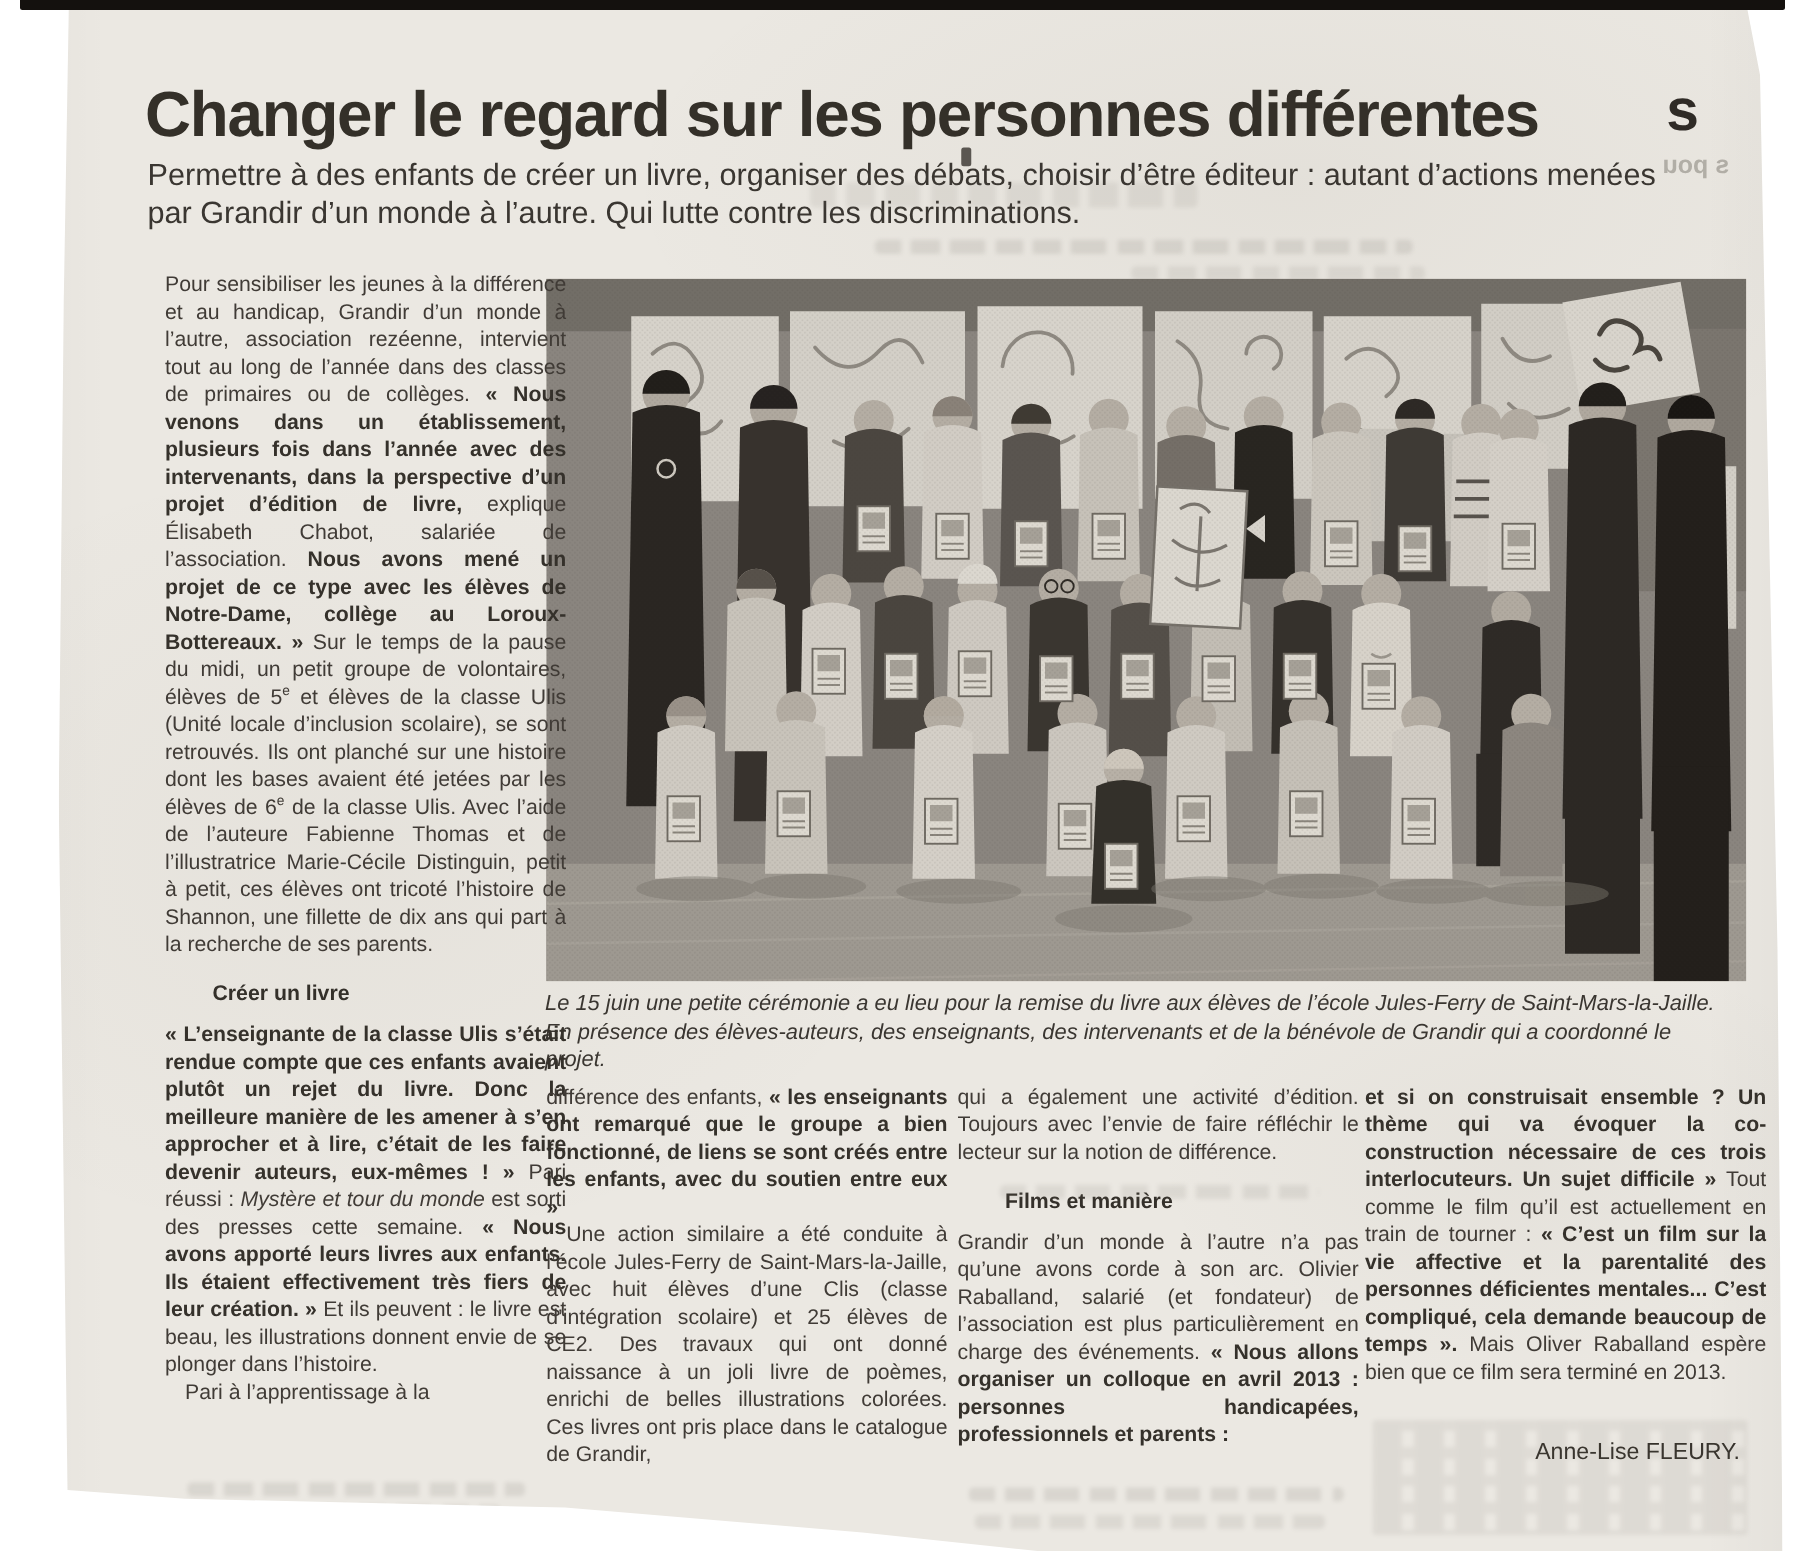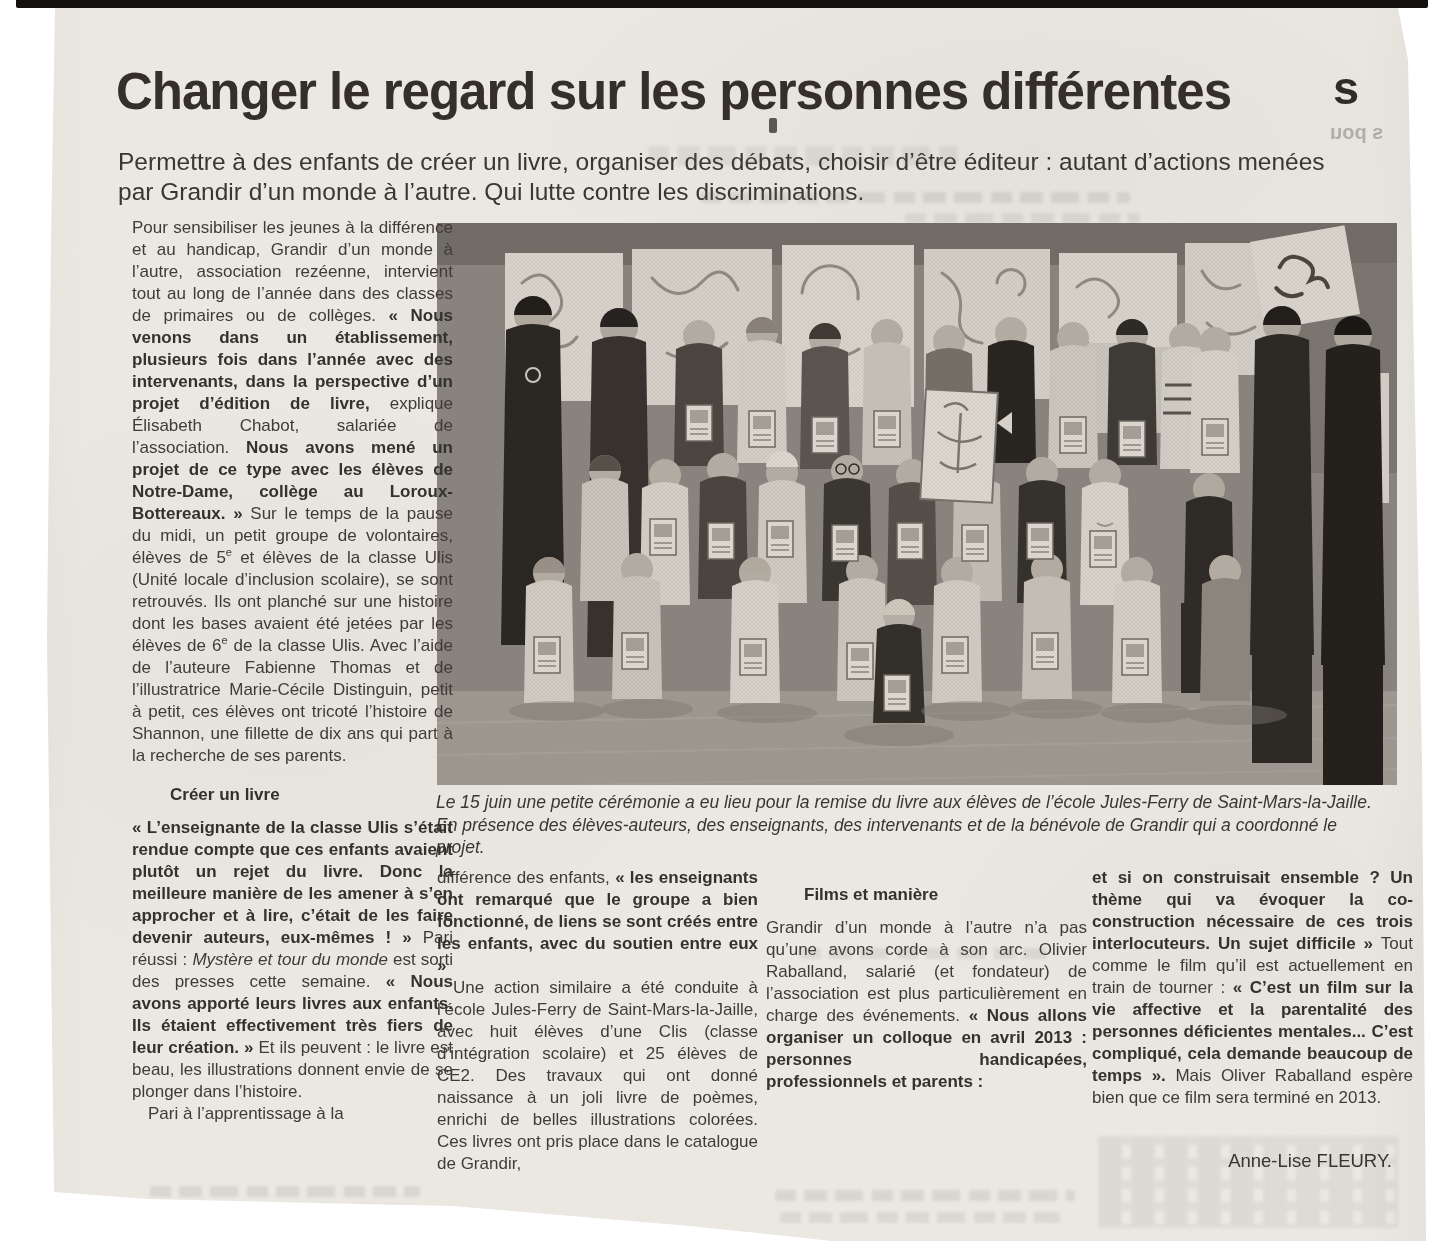--- a/index.html
+++ b/index.html
@@ -19,21 +19,21 @@
       linear-gradient(90deg, rgba(0,0,0,0.05) 0, rgba(0,0,0,0.015) 3%, transparent 6%, transparent 95%, rgba(0,0,0,0.03) 100%),
       #ebe8e2;
     clip-path: polygon(55px 8px,1398px 8px,1408px 60px,1422px 760px,1426px 1241px,832px 1241px,690px 1226px,452px 1206px,148px 1199px,54px 1192px,47px 640px,51px 240px);
     padding-left: 26px;
   }
   .headline{
     position:absolute;left:116px;top:62px;width:1244px;margin:0;
     font-size:51px;font-weight:bold;letter-spacing:-1px;color:#343029;
   }
   .standfirst{
-    position:absolute;left:118px;top:147px;width:1224px;margin:0;
+    position:absolute;left:118px;top:126px;width:1224px;margin:0;
     font-size:24.5px;line-height:30px;color:#3a3631;
   }
   .photo{position:absolute;left:437px;top:223px;width:960px;height:562px;margin:0;}
   .photo svg{display:block;}
   .caption{
     position:absolute;left:436px;top:791px;width:954px;
     font-style:italic;font-size:17.5px;line-height:22.5px;color:#3a3631;
   }
   .col{
     position:absolute;width:321px;overflow:hidden;
@@ -271,20 +271,21 @@
       <p><span class="b">« L’enseignante de la classe Ulis s’était rendue compte que ces enfants avaient plutôt un rejet du livre. Donc la meilleure manière de les amener à s’en approcher et à lire, c’était de les faire devenir auteurs, eux-mêmes ! » </span><span>Pari réussi : </span><span class="i">Mystère et tour du monde</span><span> est sorti des presses cette semaine. </span><span class="b">« Nous avons apporté leurs livres aux enfants. Ils étaient effectivement très fiers de leur création. » </span><span>Et ils peuvent : le livre est beau, les illustrations donnent envie de se plonger dans l’histoire.</span></p>
       <p class="indent"><span>Pari à l’apprentissage à la</span></p>
     </div>
 
     <div class="col col2">
       <p><span>différence des enfants, </span><span class="b">« les enseignants ont remarqué que le groupe a bien fonctionné, de liens se sont créés entre les enfants, avec du soutien entre eux »</span></p>
       <p class="indent"><span>Une action similaire a été conduite à l’école Jules-Ferry de Saint-Mars-la-Jaille, avec huit élèves d’une Clis (classe d’intégration scolaire) et 25 élèves de CE2. Des travaux qui ont donné naissance à un joli livre de poèmes, enrichi de belles illustrations colorées. Ces livres ont pris place dans le catalogue de Grandir,</span></p>
     </div>
 
     <div class="col col3">
+      <p><span>qui a également une activité d’édition. Toujours avec l’envie de faire réfléchir le lecteur sur la notion de différence.</span></p>
       <h3 class="subhead">Films et manière</h3>
       <p><span>Grandir d’un monde à l’autre n’a pas qu’une avons corde à son arc. Olivier Raballand, salarié (et fondateur) de l’association est plus particulièrement en charge des événements. </span><span class="b">« Nous allons organiser un colloque en avril 2013 : personnes handicapées, professionnels et parents :</span></p>
     </div>
 
     <div class="col col4">
       <p><span class="b">et si on construisait ensemble ? Un thème qui va évoquer la co-construction nécessaire de ces trois interlocuteurs. Un sujet difficile » </span><span>Tout comme le film qu’il est actuellement en train de tourner : </span><span class="b">« C’est un film sur la vie affective et la parentalité des personnes déficientes mentales... C’est compliqué, cela demande beaucoup de temps ». </span><span>Mais Oliver Raballand espère bien que ce film sera terminé en 2013.</span></p>
     </div>
 
     <div class="byline">Anne-Lise FLEURY.</div>
 

